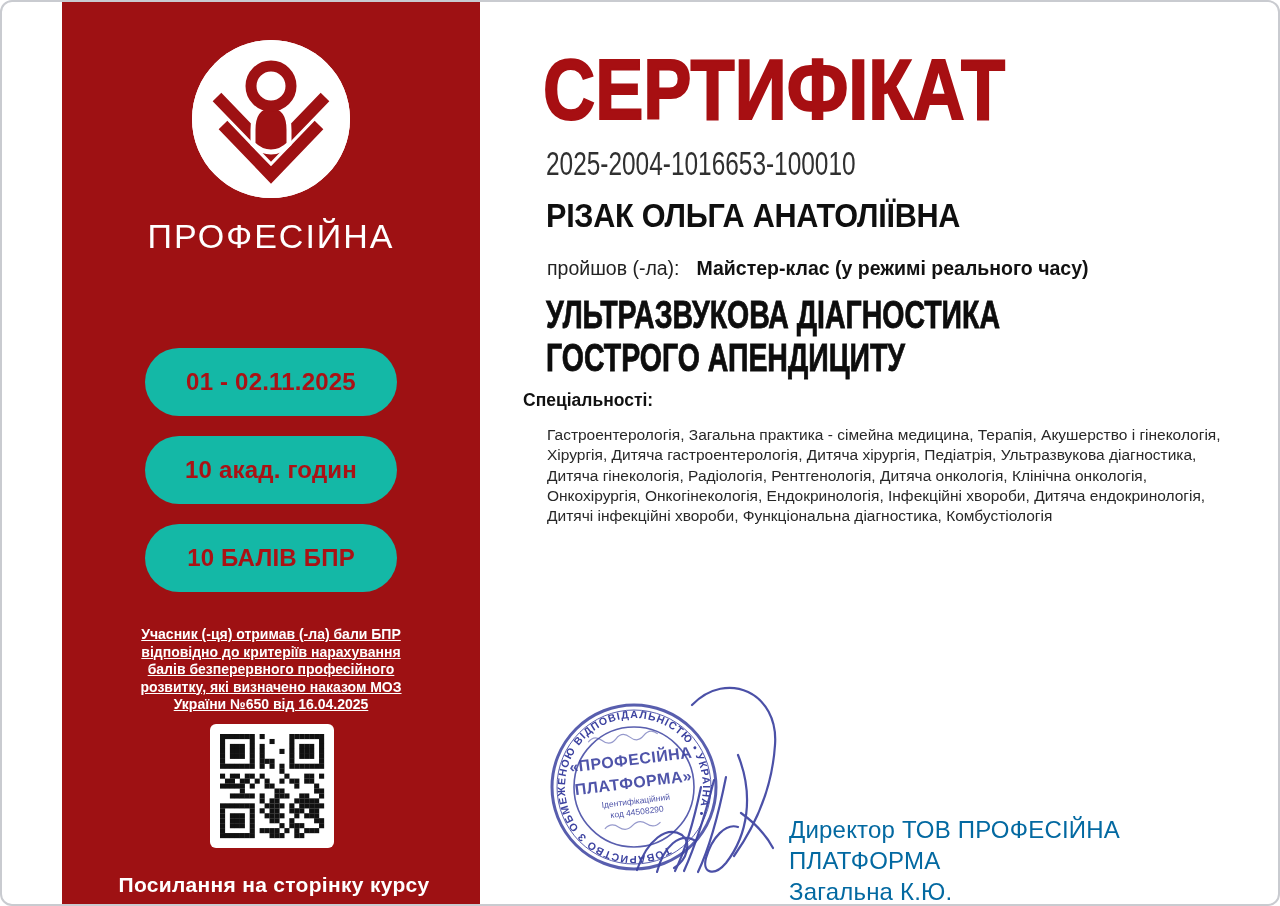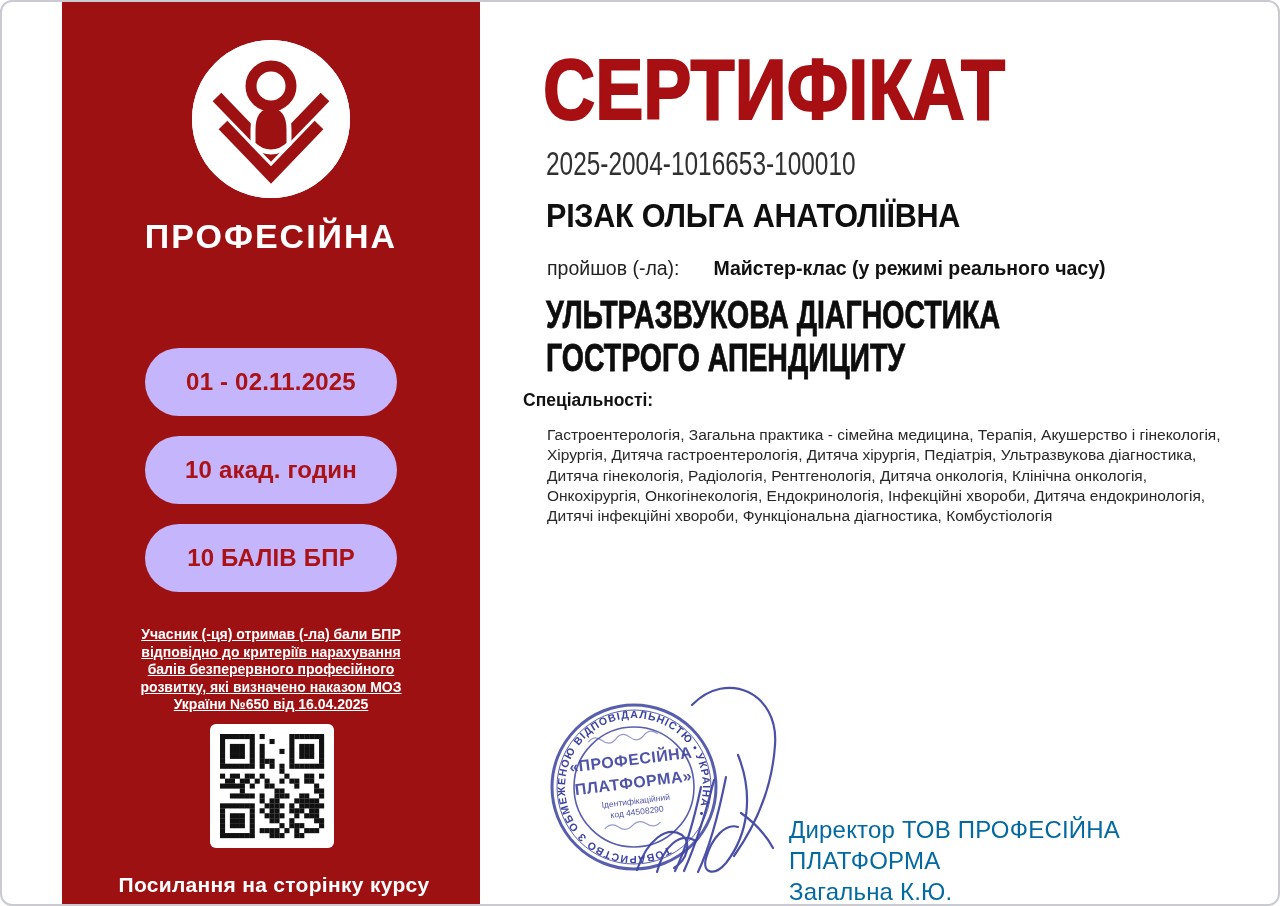--- a/index.html
+++ b/index.html
@@ -6,43 +6,43 @@
   .page{
     position:relative;width:1280px;height:906px;box-sizing:border-box;
     background:#ffffff;border:2px solid #c9cbd0;border-radius:12px;overflow:hidden;
     font-family:"Liberation Sans",sans-serif;
   }
   
   .sidebar{position:absolute;left:60px;top:0;width:418px;height:906px;background:#9e1113;}
   .logo-circle{position:absolute;left:130px;top:38px;width:158px;height:158px;border-radius:50%;background:#fff;}
   .logo-circle svg{display:block;width:158px;height:158px;}
   .brand{position:absolute;left:0;right:0;top:213px;text-align:center;color:#fff;
-         font-size:34px;font-weight:700;line-height:43px;letter-spacing:2px;}
-  .pill{position:absolute;left:83px;width:252px;height:68px;border-radius:34px;background:#c4b5fd;
+         font-size:34px;font-weight:400;line-height:43px;letter-spacing:2px;}
+  .pill{position:absolute;left:83px;width:252px;height:68px;border-radius:34px;background:#14b8a6;
         display:flex;align-items:center;justify-content:center;
         color:#aa1215;font-size:24px;font-weight:700;letter-spacing:0.2px;}
   .pill1{top:346px;}.pill2{top:434px;}.pill3{top:522px;}
   .bpr-note{position:absolute;left:59px;top:624px;width:300px;text-align:center;color:#fff;
             font-size:14px;font-weight:700;line-height:17.5px;text-decoration:underline;}
   .qr-box{position:absolute;left:148px;top:722px;width:124px;height:124px;background:#fff;border-radius:6px;}
   .qr-box svg{display:block;width:124px;height:124px;}
   .qr-box svg rect{fill:#111;}
   .qr-caption{position:absolute;left:0;right:0;top:871px;text-align:center;color:#fff;
               font-size:21px;font-weight:700;letter-spacing:0.3px;padding-left:6px;}
   
   .abs{position:absolute;}
   .title{left:541px;top:44px;font-size:86px;line-height:86px;font-weight:800;color:#a70f12;
          transform:scaleX(.84);transform-origin:left top;white-space:nowrap;
          -webkit-text-stroke:2px #a70f12;}
   .cert-number{left:544px;top:143px;font-size:33px;color:#303030;transform:scaleX(.74);
                transform-origin:left top;white-space:nowrap;}
   .name{left:544px;top:194px;font-size:34px;font-weight:700;color:#0f0f0f;
         transform:scaleX(.9);transform-origin:left top;white-space:nowrap;letter-spacing:-0.3px;}
   .format-row{left:545px;top:255px;font-size:19.5px;color:#222;white-space:nowrap;}
-  .format-row .fmt{font-weight:700;color:#111;margin-left:34px;}
+  .format-row .fmt{font-weight:700;color:#111;margin-left:17px;}
   .course{left:544px;top:291px;font-size:39px;line-height:43px;font-weight:800;color:#0d0d0d;
           transform:scaleX(.73);transform-origin:left top;white-space:nowrap;
           -webkit-text-stroke:0.8px #0d0d0d;}
   .spec-label{left:521px;top:388px;font-size:17.5px;font-weight:700;color:#111;}
   .spec-text{left:545px;top:423px;width:682px;font-size:15.5px;line-height:20.3px;color:#282828;}
   .stamp-wrap{left:540px;top:663px;width:262px;height:228px;}
   .stamp-wrap svg{display:block;width:262px;height:228px;}
   .director{left:787px;top:812px;font-size:24px;line-height:31px;color:#0369a1;letter-spacing:0.2px;}
 </style>
 </head>

